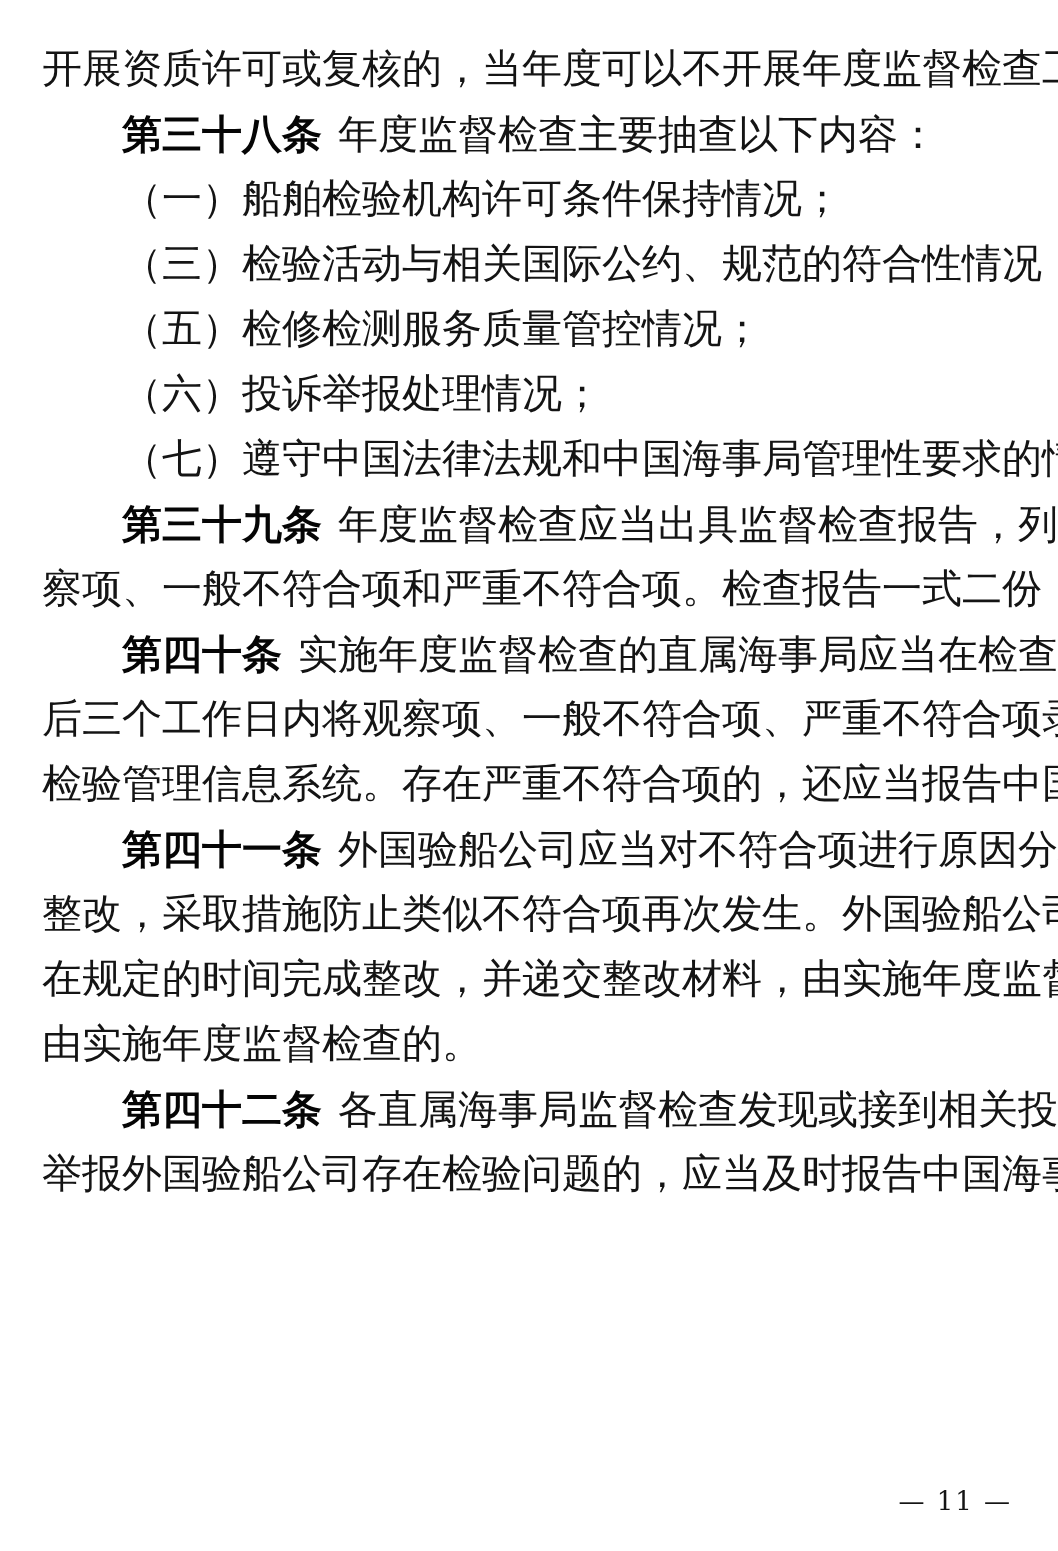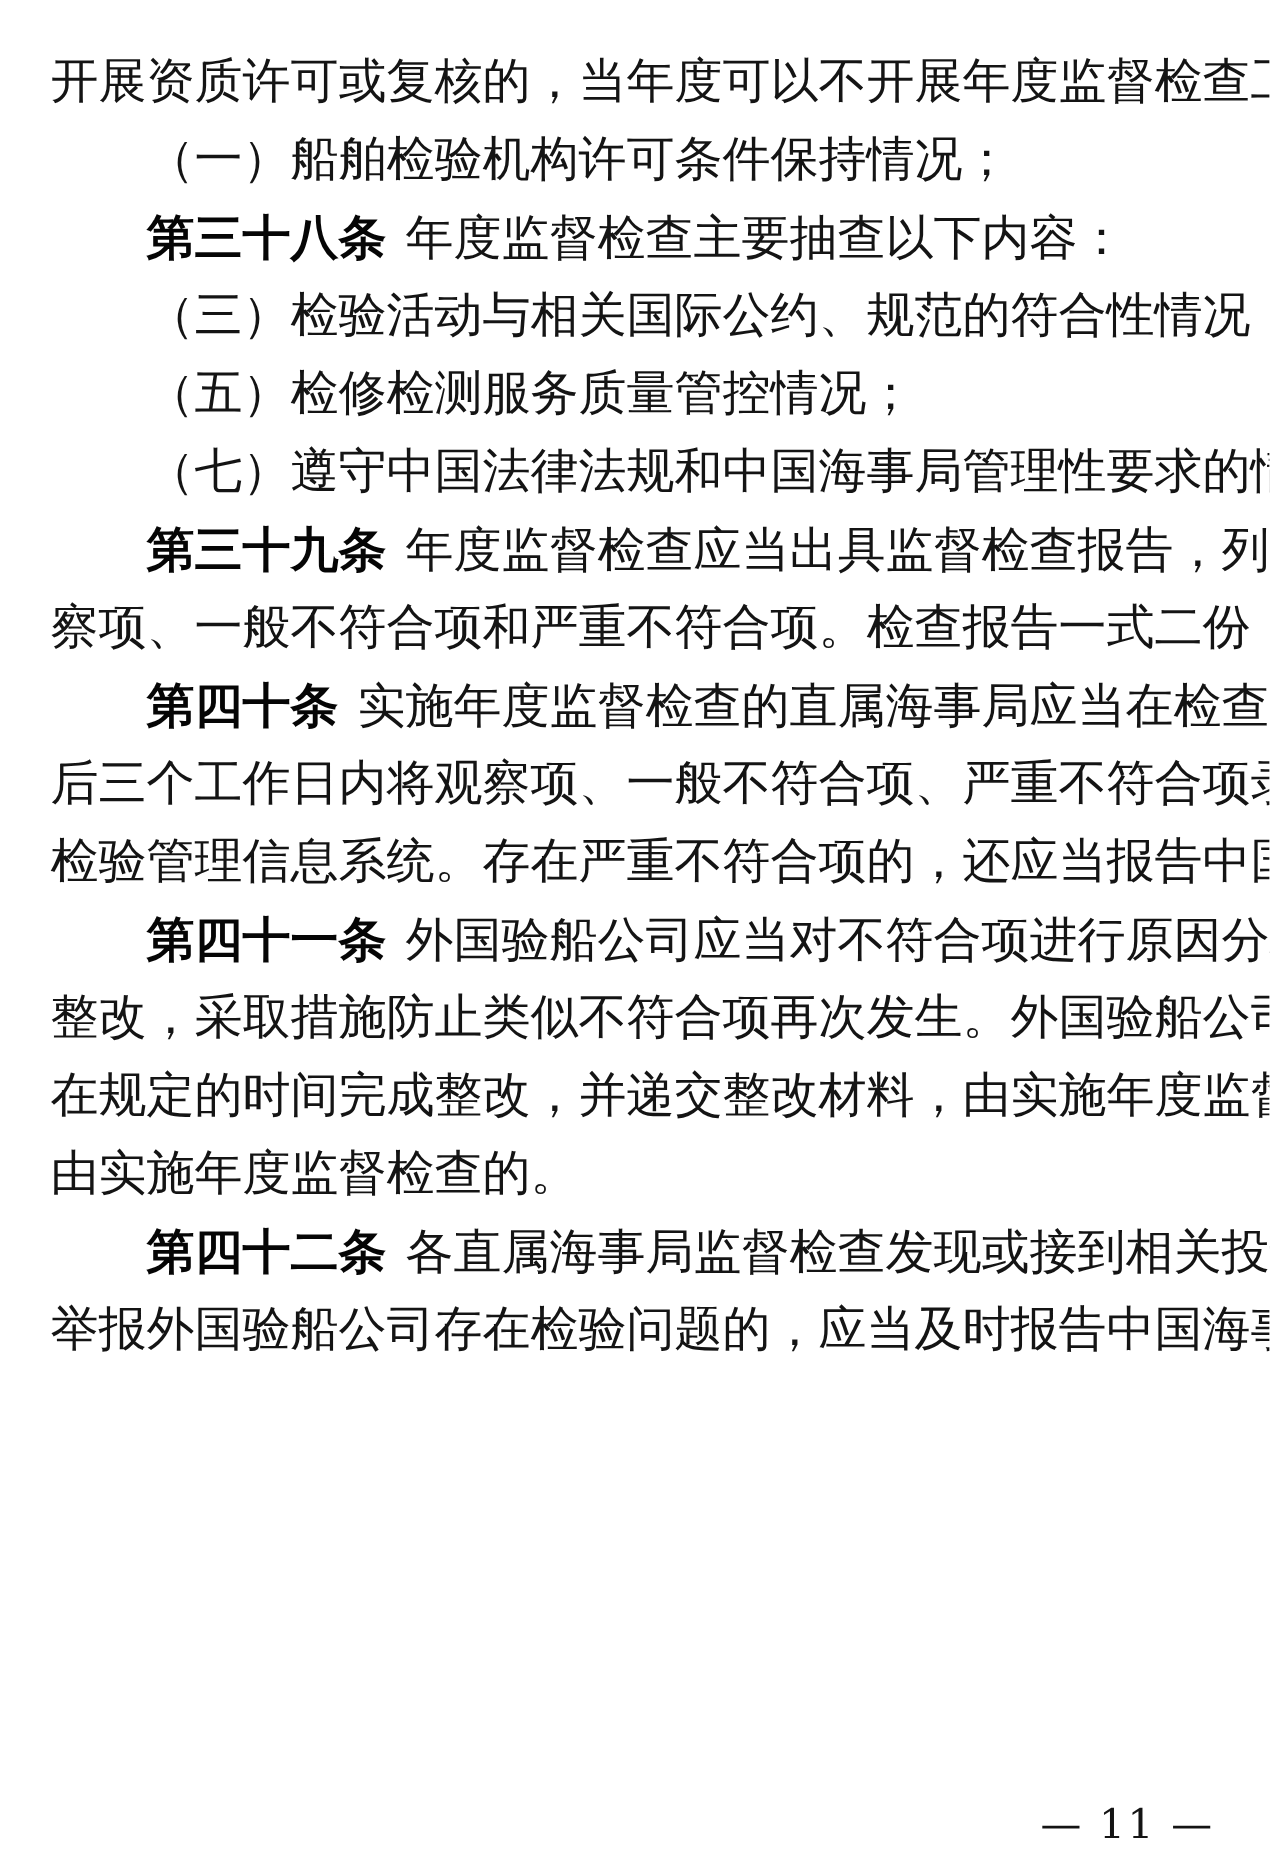--- a/index.html
+++ b/index.html
@@ -44,52 +44,55 @@
     font-weight: bold;
     letter-spacing: 0px;
     color: #050505;
   }
 
   .gap-after-label { display: inline-block; width: 16px; }
 
   .page-number {
     position: absolute;
     right: 46px;
-    bottom: 10px;
-    font-size: 34px;
+    bottom: 30px;
+    font-size: 26px;
     line-height: 40px;
     letter-spacing: 2px;
     color: #141414;
     white-space: nowrap;
     font-family: "DejaVu Serif", "Liberation Serif", serif;
   }
 </style>
 </head>
 <body>
 
 <div class="page">
 
   <div class="text-body">
 
     <div class="line">
       <span>开展资质许可或复核的，当年度可以不开展年度监督检查工作。</span>
     </div>
 
     <div class="line indent2">
-      <span>（一）船舶检验机构许可条件保持情况；</span>
+      <span class="article-label">第三十八条</span><span class="gap-after-label"></span><span>年度监督检查主要抽查以下内容：</span>
     </div>
 
     <div class="line indent2">
-      <span class="article-label">第三十八条</span><span class="gap-after-label"></span><span>年度监督检查主要抽查以下内容：</span>
+      <span>（一）船舶检验机构许可条件保持情况；</span>
     </div>
     <div class="line indent2">
       <span>（三）检验活动与相关国际公约、规范的符合性情况；</span>
     </div>
     <div class="line indent2">
       <span>（五）检修检测服务质量管控情况；</span>
+    </div>
+    <div class="line indent2">
+      <span>（六）投诉举报处理情况；</span>
     </div>
     <div class="line indent2">
       <span>（七）遵守中国法律法规和中国海事局管理性要求的情况。</span>
     </div>
 
     <div class="line indent2">
       <span class="article-label">第三十九条</span><span class="gap-after-label"></span><span>年度监督检查应当出具监督检查报告，列明观</span>
     </div>
     <div class="line">
       <span>察项、一般不符合项和严重不符合项。检查报告一式二份，一份交</span>

